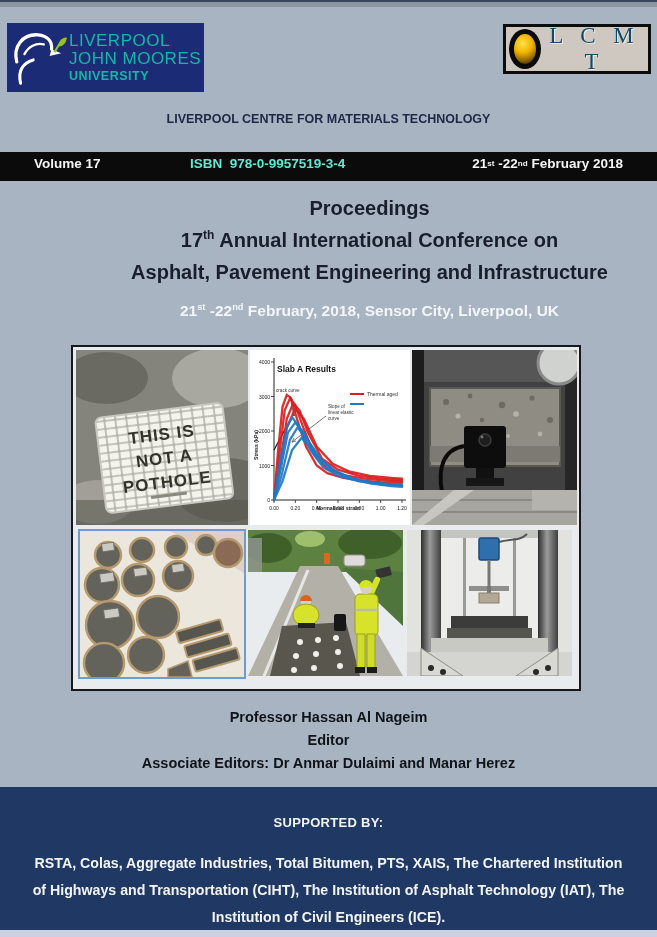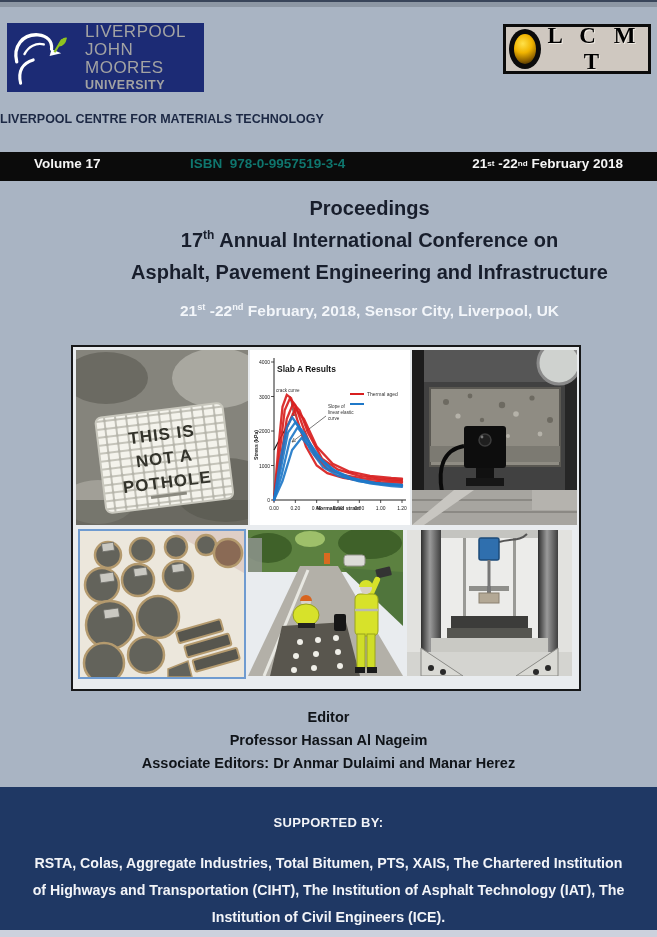--- a/index.html
+++ b/index.html
@@ -3,41 +3,41 @@
 <meta charset="utf-8">
 <style>
   html,body{margin:0;padding:0;background:#9aa4b0;}
   .page{position:relative;width:657px;height:937px;background:#a9b4c3;overflow:hidden;
         font-family:"Liberation Sans",sans-serif;}
   .topedge{position:absolute;left:0;top:0;width:657px;height:5px;background:#8d97a4;border-top:2px solid #39455a;}
   
   .ljmu-logo{position:absolute;left:7px;top:23px;width:197px;height:69px;background:#1c2b75;
              display:flex;align-items:center;}
   .ljmu-bird{width:58px;height:64px;margin-left:2px;flex:0 0 auto;}
-  .ljmu-text{color:#a3a3a3;line-height:1.04;margin-left:18px;}
+  .ljmu-text{color:#14b8a6;line-height:1.04;margin-left:2px;}
   .ljmu-l1,.ljmu-l2{font-size:17px;font-weight:400;letter-spacing:.5px;}
   .ljmu-l3{font-size:12.5px;font-weight:700;letter-spacing:.5px;margin-top:2px;}
   .faculty{position:absolute;left:208px;top:27px;width:292px;text-align:center;color:#1c2844;
            font-weight:700;font-size:12.5px;line-height:1.45;}
   .lcmt-logo{position:absolute;left:503px;top:24px;width:148px;height:50px;background:#cfc8c0;
              border:3px solid #0c0c0c;box-sizing:border-box;display:flex;align-items:center;}
   .lcmt-oval{width:32px;height:40px;background:#0b0b0b;border-radius:50%;margin-left:3px;
              display:flex;align-items:center;justify-content:center;flex:0 0 auto;}
   .lcmt-orb{width:22px;height:30px;border-radius:50%;
             background:radial-gradient(circle at 40% 32%,#ffe14a 0%,#f0b400 38%,#8a5e00 72%,#1d1400 100%);}
-  .lcmt-letters{flex:1;text-align:center;font-family:"Liberation Serif",serif;font-weight:700;
-                font-size:23px;color:#000000;letter-spacing:6px;text-shadow:1px 1px 0 #efeae2;}
-  .centre-line{position:absolute;left:0;top:112px;width:657px;text-align:left;color:#1c2844;
+  .lcmt-letters{flex:1;text-align:center;font-family:"Liberation Serif",serif;font-weight:400;
+                font-size:23px;color:#0c4a6e;letter-spacing:6px;text-shadow:1px 1px 0 #efeae2;}
+  .centre-line{position:absolute;left:0;top:112px;width:657px;text-align:center;color:#1c2844;
                font-weight:700;font-size:12.5px;}
   
   .banner{position:absolute;left:0;top:152px;width:657px;height:29px;background:#0b0b0b;color:#f5f5f5;
           font-weight:700;font-size:13.5px;}
   .banner span.block{position:absolute;top:0;height:23px;display:flex;align-items:center;white-space:pre;}
   .banner .vol{left:34px;}
-  .banner .isbn{left:190px;color:#0f766e;}
+  .banner .isbn{left:190px;color:#5eead4;}
   .banner .date{right:34px;}
   sup{font-size:.6em;vertical-align:super;line-height:0;}
   
   .title-block{position:absolute;left:0;top:192px;width:657px;text-align:center;color:#181e2c;padding-left:41px;}
   .t-line{font-weight:700;font-size:20px;line-height:32px;white-space:pre;}
   .t-sub{font-weight:700;font-size:15.5px;color:#f3f6fa;margin-top:14px;white-space:pre;}
   
   .collage{position:absolute;left:71px;top:345px;width:510px;height:346px;background:#e9ecef;
            border:2px solid #17181a;box-sizing:border-box;}
   .photo{position:absolute;overflow:hidden;}
@@ -333,22 +333,22 @@
         <polygon points="151,146 151,118 109,146" fill="#d9d9d4" stroke="#8a8a86"></polygon>
         <circle cx="24" cy="138" r="3" fill="#2a2a2a"></circle>
           <circle cx="36" cy="142" r="3" fill="#2a2a2a"></circle>
         <circle cx="141" cy="138" r="3" fill="#2a2a2a"></circle>
           <circle cx="129" cy="142" r="3" fill="#2a2a2a"></circle>
       </svg>
     </div>
   </div>
 
   <div class="editors">
+    <div>Professor Hassan Al Nageim</div>
     <div>Editor</div>
-    <div>Professor Hassan Al Nageim</div>
     <div>Associate Editors: Dr Anmar Dulaimi and Manar Herez</div>
   </div>
 
   <div class="footer">
     <div class="footer-heading">SUPPORTED BY:</div>
     <div class="footer-body">RSTA, Colas, Aggregate Industries, Total Bitumen, PTS, XAIS, The Chartered Institution of Highways and Transportation (CIHT), The Institution of Asphalt Technology (IAT), The Institution of Civil Engineers (ICE).</div>
   </div>
 
   <div class="bottomedge"></div>
 </div>

